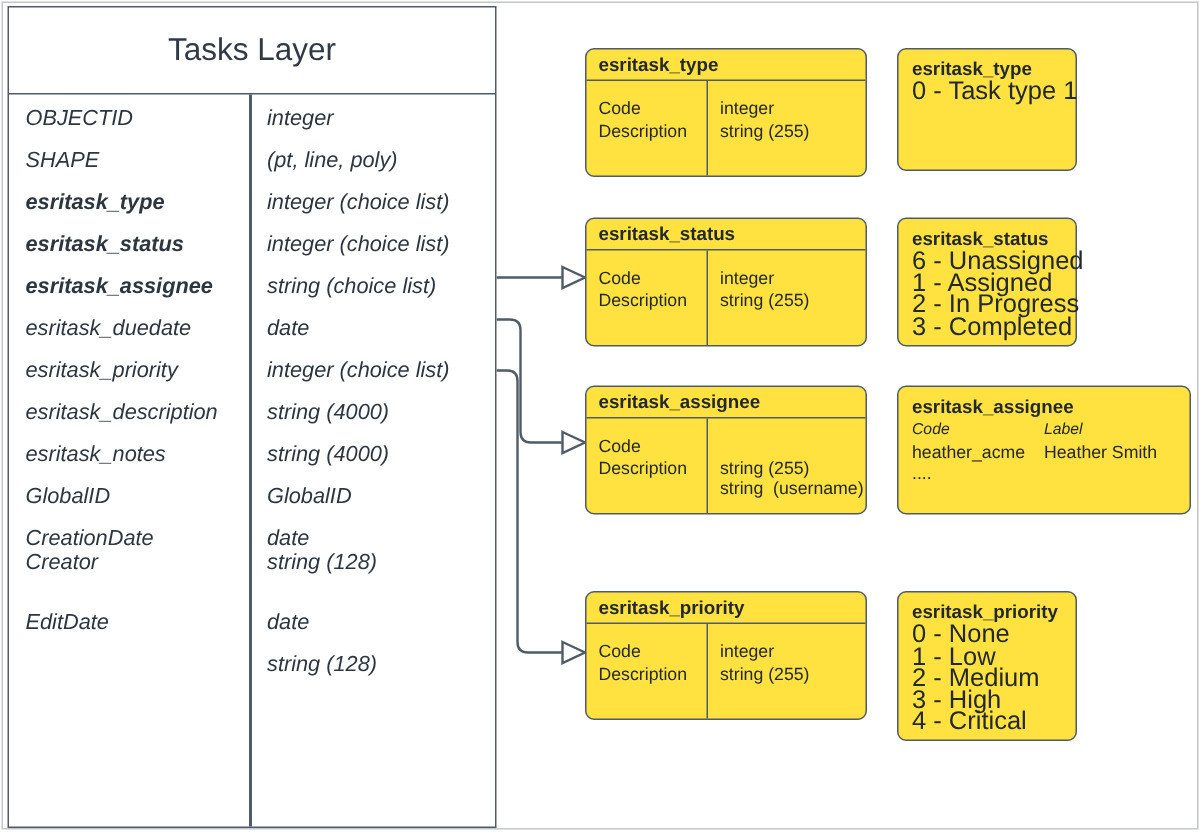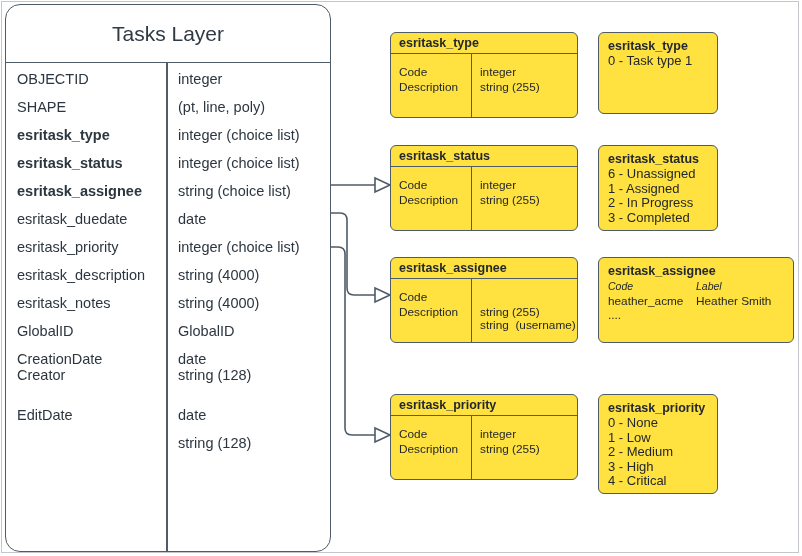--- a/index.html
+++ b/index.html
@@ -33,21 +33,21 @@
 
   
   #tasks-layer {
     position: absolute;
     left: 5px;
     top: 4px;
     width: 326px;
     height: 548px;
     background: #ffffff;
     border: 1.6px solid #4f5b66;
-    border-radius: 15px;
+    border-radius: 0;
     box-sizing: border-box;
     padding-left: 45px;
   }
   #tasks-title {
     position: absolute;
     left: 0;
     top: 0;
     width: 100%;
     height: 58px;
     line-height: 58px;
@@ -56,20 +56,21 @@
     color: #303a44;
     border-bottom: 1.6px solid #4f5b66;
     box-sizing: border-box;
   }
   #tasks-body {
     position: absolute;
     left: 0;
     top: 58px;
     right: 0;
     bottom: 0;
+    font-style: italic;
   }
   #col-divider {
     position: absolute;
     left: 160px;
     top: 0;
     bottom: 0;
     width: 1.6px;
     background: #4f5b66;
   }
   .frow {
@@ -149,21 +150,21 @@
     padding: 5px 0 0 9px;
   }
   .vbox-title {
     font-size: 12.5px;
     font-weight: bold;
     color: #23282e;
     line-height: 16px;
     white-space: nowrap;
   }
   .vline {
-    font-size: 13px;
+    font-size: 17px;
     color: #23282e;
     line-height: 14.5px;
     white-space: nowrap;
   }
   .vrow {
     display: flex;
     font-size: 11.8px;
     color: #23282e;
     line-height: 14.5px;
     white-space: nowrap;

